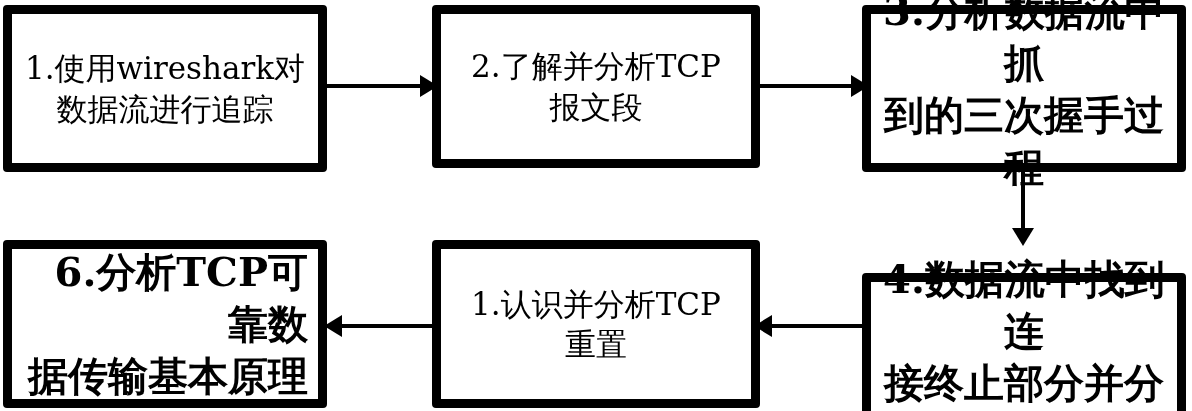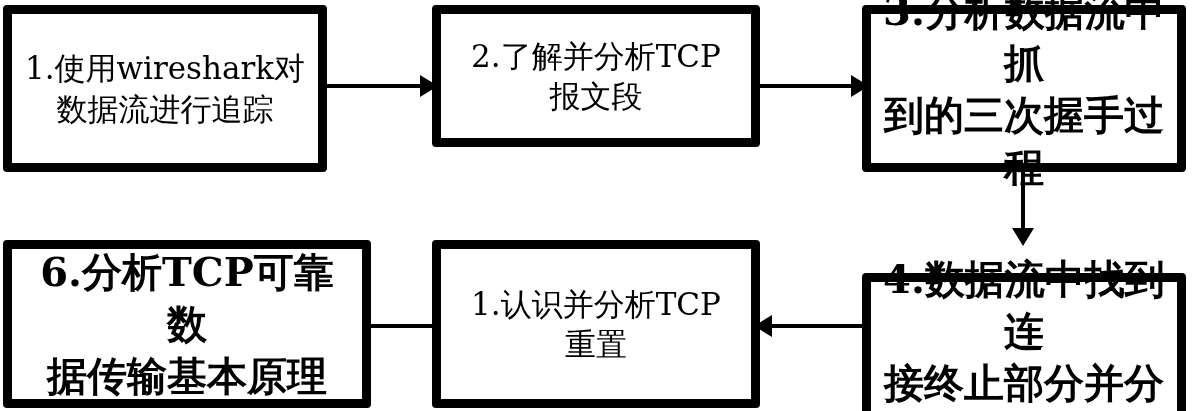--- a/index.html
+++ b/index.html
@@ -38,24 +38,24 @@
     font-weight: 400;
   }
   
   .node.heavy .node-label {
     font-weight: 600;
     font-size: 40px;
   }
 
   
   #node-1 { left: 3px;   top: 5px;   width: 324px; height: 167px; }
-  #node-2 { left: 432px; top: 5px;   width: 328px; height: 142px; }
+  #node-2 { left: 432px; top: 5px;   width: 328px; height: 163px; }
   #node-3 { left: 862px; top: 5px;   width: 324px; height: 167px; }
   
-  #node-6 { left: 3px;   top: 240px; width: 368px; height: 168px; }
+  #node-6 { left: 3px;   top: 240px; width: 324px; height: 168px; text-align: right; }
   #node-5 { left: 432px; top: 240px; width: 328px; height: 168px; }
   #node-4 { left: 862px; top: 240px; width: 324px; height: 168px; margin-top: 33px; }
 
   
   .edge {
     position: absolute;
     z-index: 1;
   }
   .edge svg { display: block; overflow: visible; }
 

